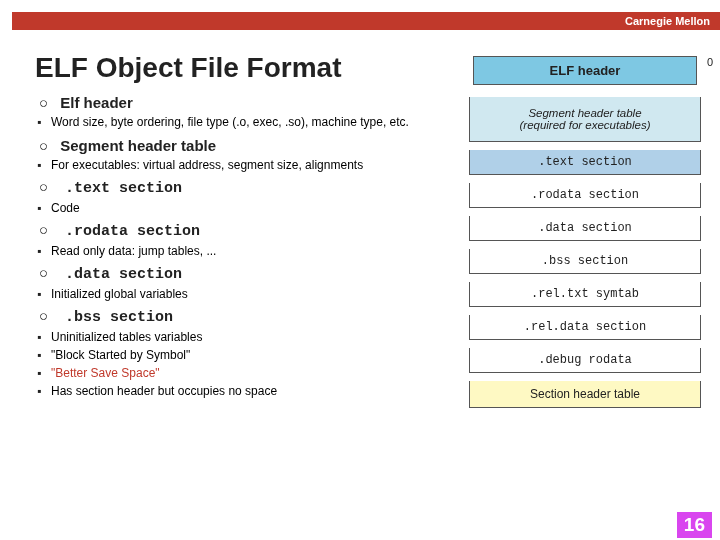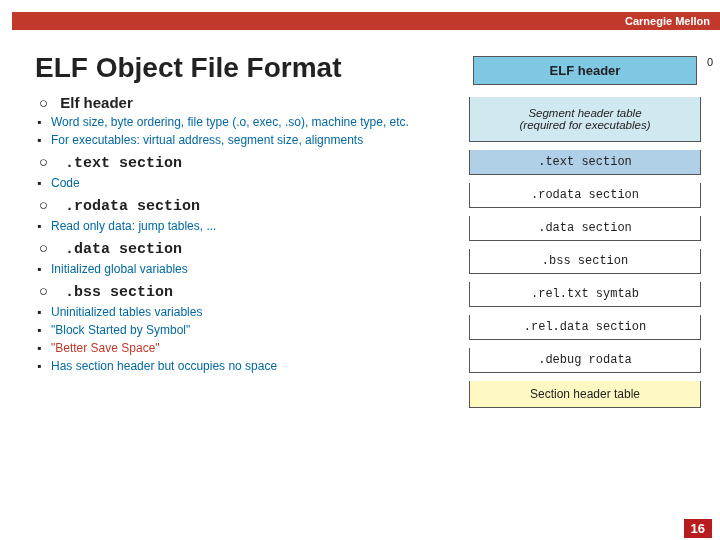--- a/index.html
+++ b/index.html
@@ -45,21 +45,21 @@
     }
     .section-heading.monospace {
       font-family: 'Courier New', monospace;
       font-size: 15px;
       font-weight: bold;
     }
     .bullet-item {
       padding-left: 16px;
       margin-bottom: 2px;
       font-size: 12px;
-      color: #0369a1;
+      color: #000000;
       position: relative;
     }
     .bullet-item::before {
       content: '▪';
       position: absolute;
       left: 2px;
       color: #222;
     }
     .bullet-item.red {
       color: #c0392b;
@@ -110,24 +110,24 @@
       text-align: center;
       padding: 6px 4px;
       font-size: 12px;
       color: #222;
       background: #fef9c3;
     }
     .page-number {
       position: absolute;
       bottom: 6px;
       right: 12px;
-      background: #b91c1c;
+      background: #d946ef;
       color: white;
       padding: 2px 7px;
-      font-size: 13px;
+      font-size: 19px;
       font-weight: bold;
     }
     .zero-label {
       position: absolute;
       right: -16px;
       top: 0;
       font-size: 11px;
       color: #222;
     }
   </style>
@@ -141,20 +141,23 @@
 <div class="main-content">
 
   <div class="left-panel">
     <div class="page-title">ELF Object File Format</div>
 
     <div class="section-heading">
       <span>○ </span><span>Elf header</span>
     </div>
     <div class="bullet-item">Word size, byte ordering, file type (.o, exec, .so), machine type, etc.</div>
 
+    <div class="section-heading">
+      <span>○ </span><span>Segment header table</span>
+    </div>
     <div class="bullet-item">For executables: virtual address, segment size, alignments</div>
 
     <div class="section-heading monospace">
       <span>○ </span><span>.text section</span>
     </div>
     <div class="bullet-item">Code</div>
 
     <div class="section-heading monospace">
       <span>○ </span><span>.rodata section</span>
     </div>

